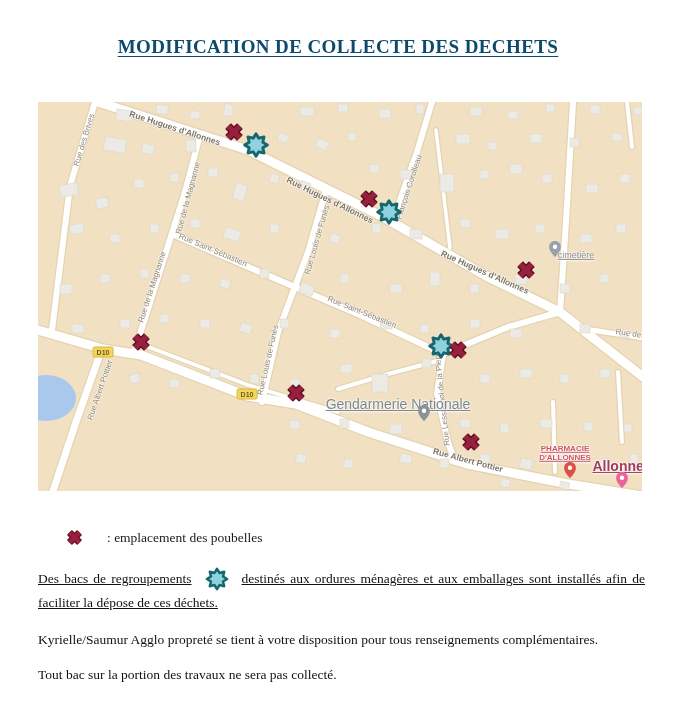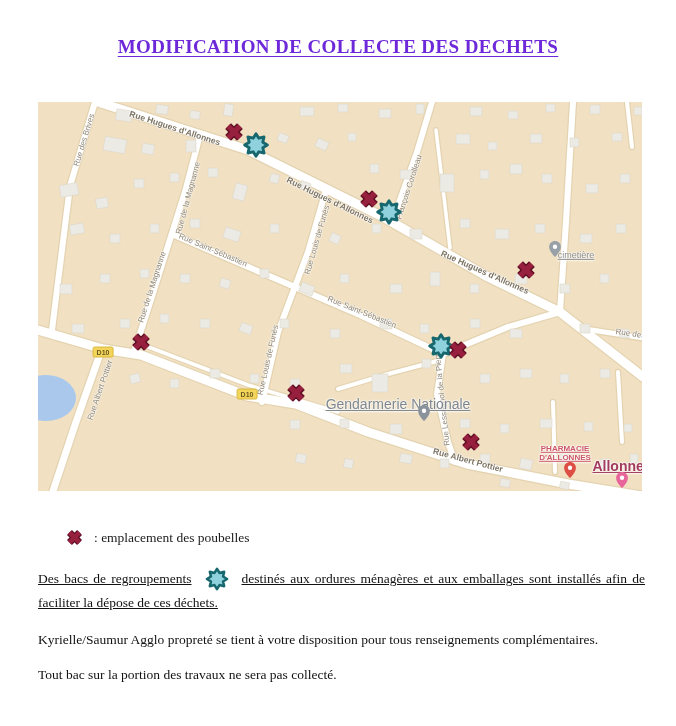--- a/index.html
+++ b/index.html
@@ -4,21 +4,21 @@
 <style>
   html,body{margin:0;padding:0;}
   body{
     width:676px;height:726px;background:#ffffff;overflow:hidden;
     font-family:"Liberation Serif", serif;color:#1a1a1a;
   }
   .page{position:relative;width:676px;height:726px;}
   h1.title{
     margin:36px 0 0 0;text-align:center;font-size:19px;font-weight:bold;
     letter-spacing:.4px;text-decoration:underline;text-underline-offset:3px;
-    font-family:"Liberation Serif", serif;color:#6d28d9;
+    font-family:"Liberation Serif", serif;color:#0c4a6e;
   }
   .map{
     position:relative;width:604px;height:389px;margin:44px 0 0 38px;
     overflow:hidden;
   }
   .map svg.canvas{position:absolute;left:0;top:0;}
   .overlay{position:absolute;left:0;top:0;width:100%;height:100%;}
   .sl{
     position:absolute;font-family:"Liberation Sans", sans-serif;font-size:8px;
     color:#8e8473;white-space:nowrap;
@@ -32,21 +32,21 @@
   }
   .poi{
     position:absolute;font-family:"Liberation Sans", sans-serif;white-space:pre-line;
     text-align:center;line-height:1.15;
     text-shadow:0 0 2px #fff,0 0 2px #fff,0 0 2px #fff;
     text-decoration:underline;
   }
   .pin{position:absolute;line-height:0;}
   .mk{position:absolute;line-height:0;}
   .legend{
-    display:flex;align-items:center;margin:38px 0 0 66px;gap:11px;
+    display:flex;align-items:center;margin:38px 0 0 66px;gap:24px;
     font-size:13.5px;
   }
   .legend .ic{line-height:0;}
   p.body{
     margin:0 31px 0 38px;font-size:13.5px;line-height:21px;color:#111;
   }
   p.just{text-align:justify;}
   p.p1{margin-top:22px;text-decoration:underline;}
   p.p2{margin-top:14px;}
   p.p3{margin-top:16px;}

